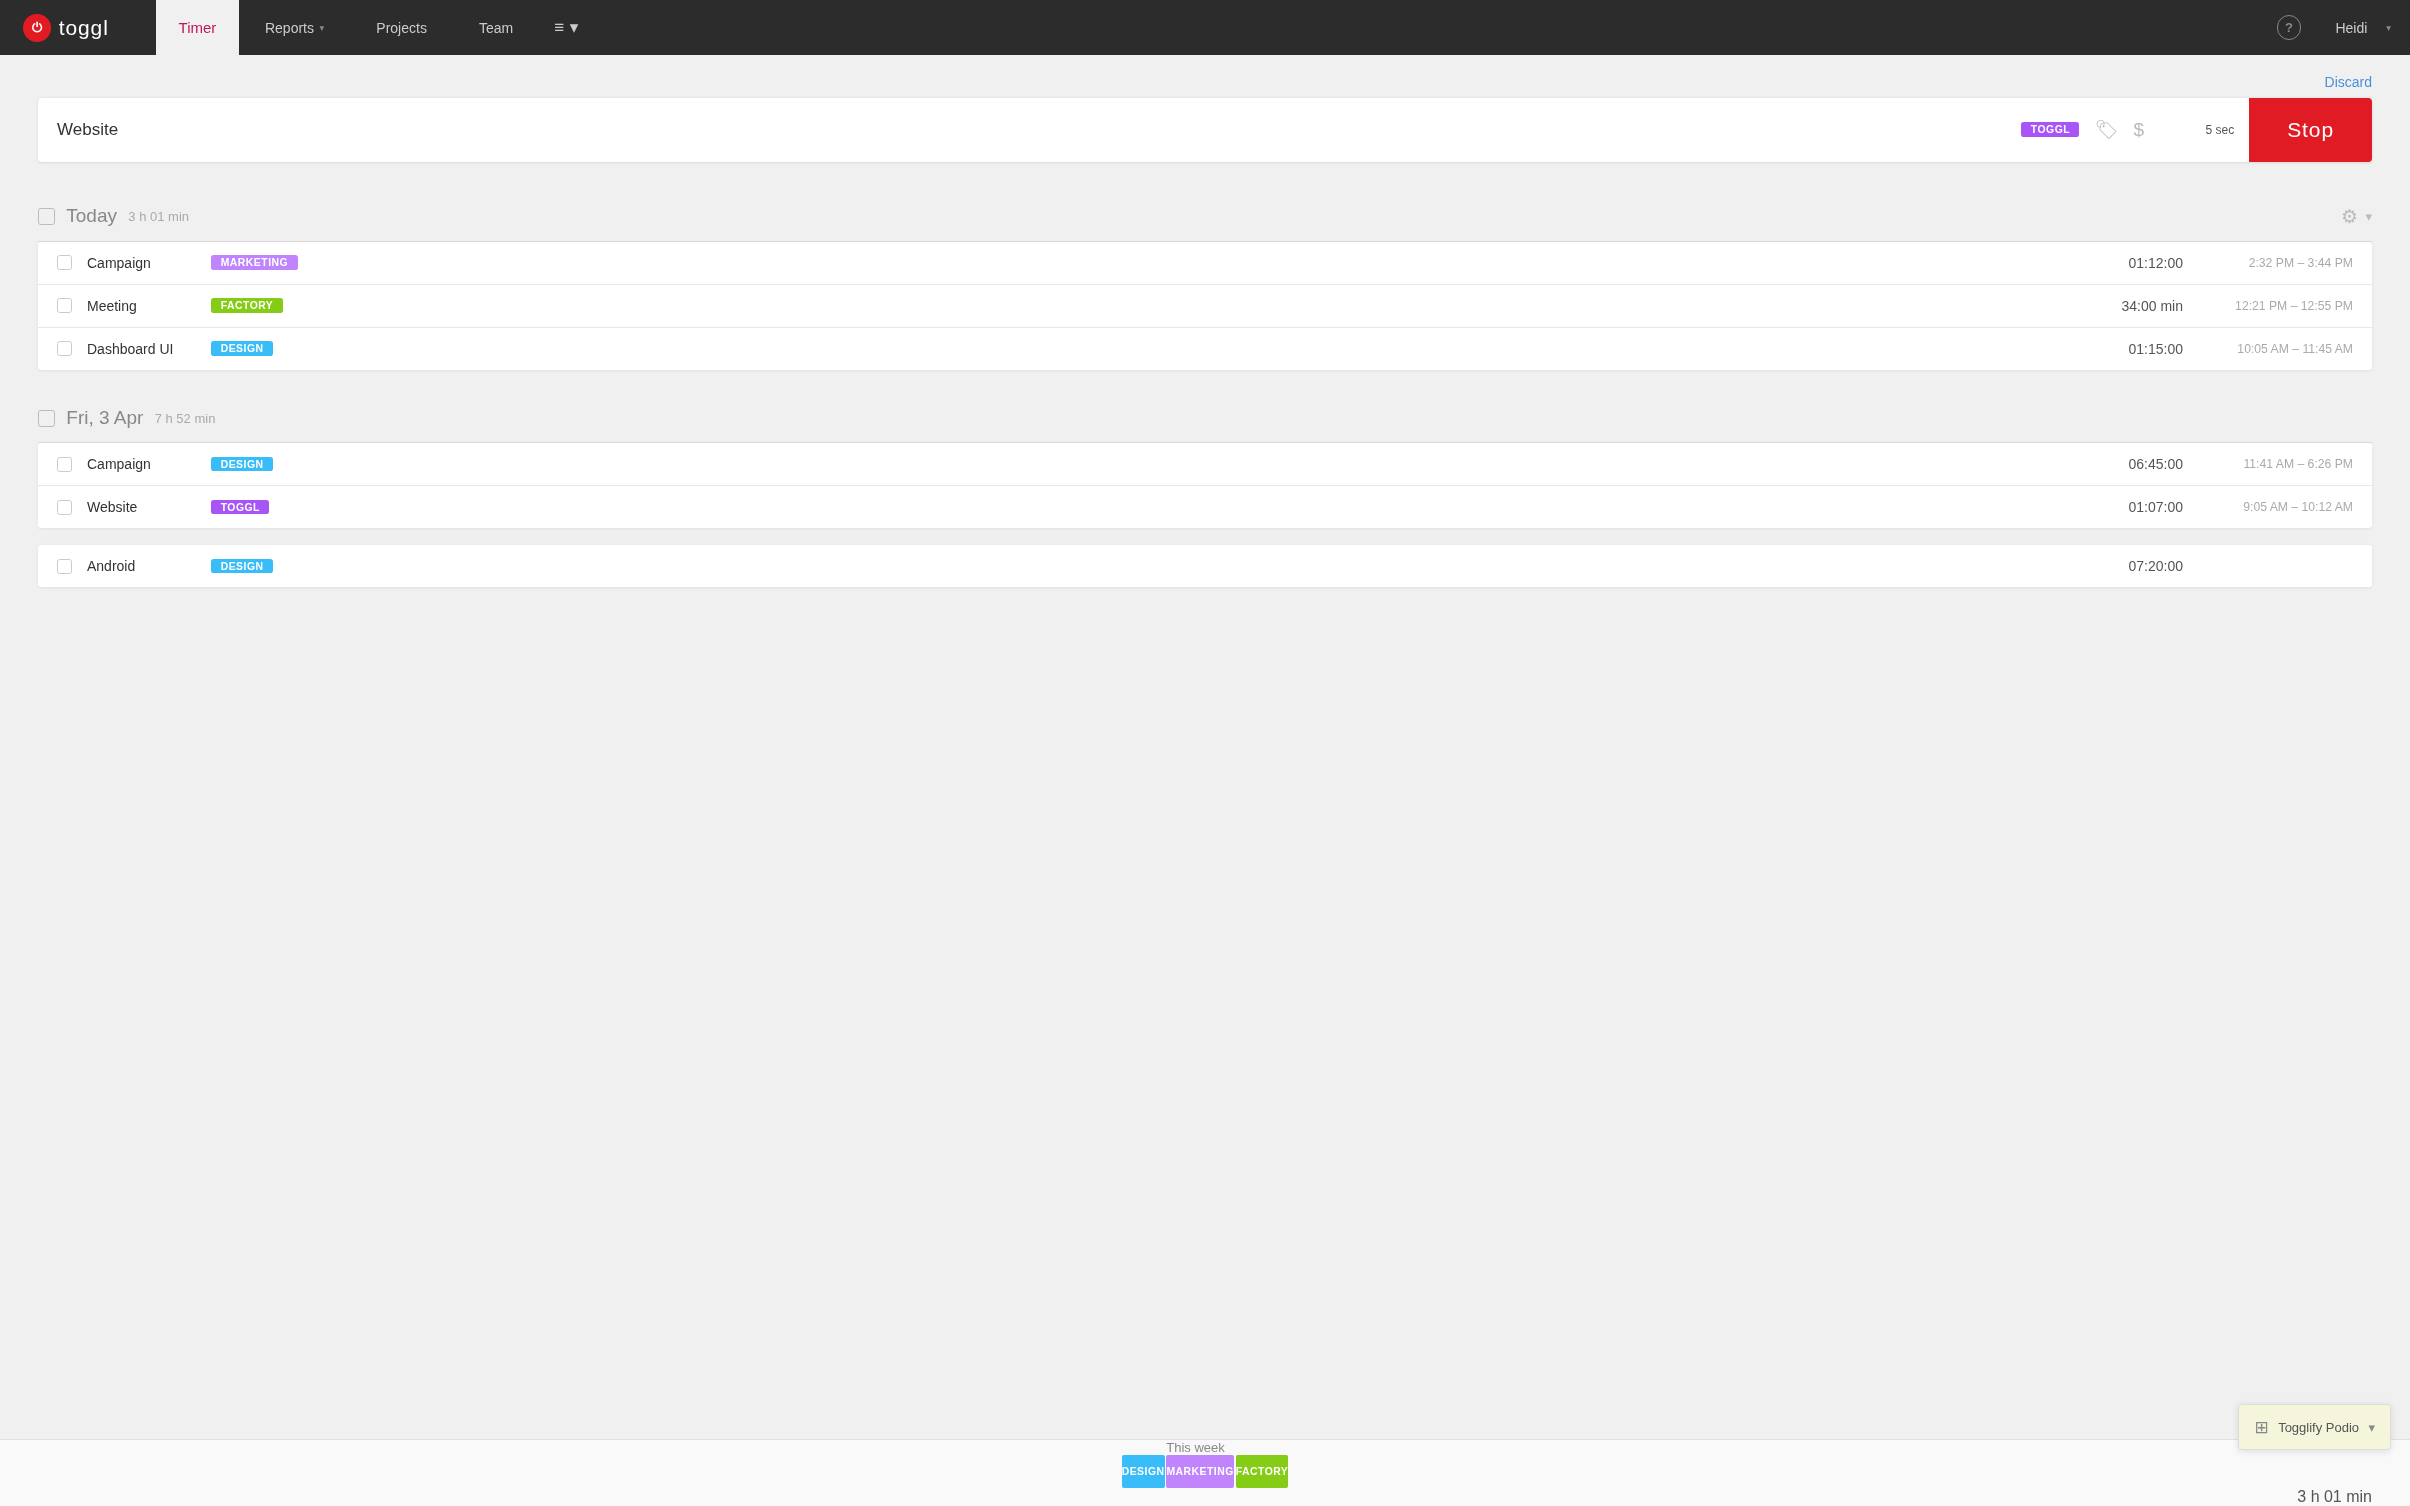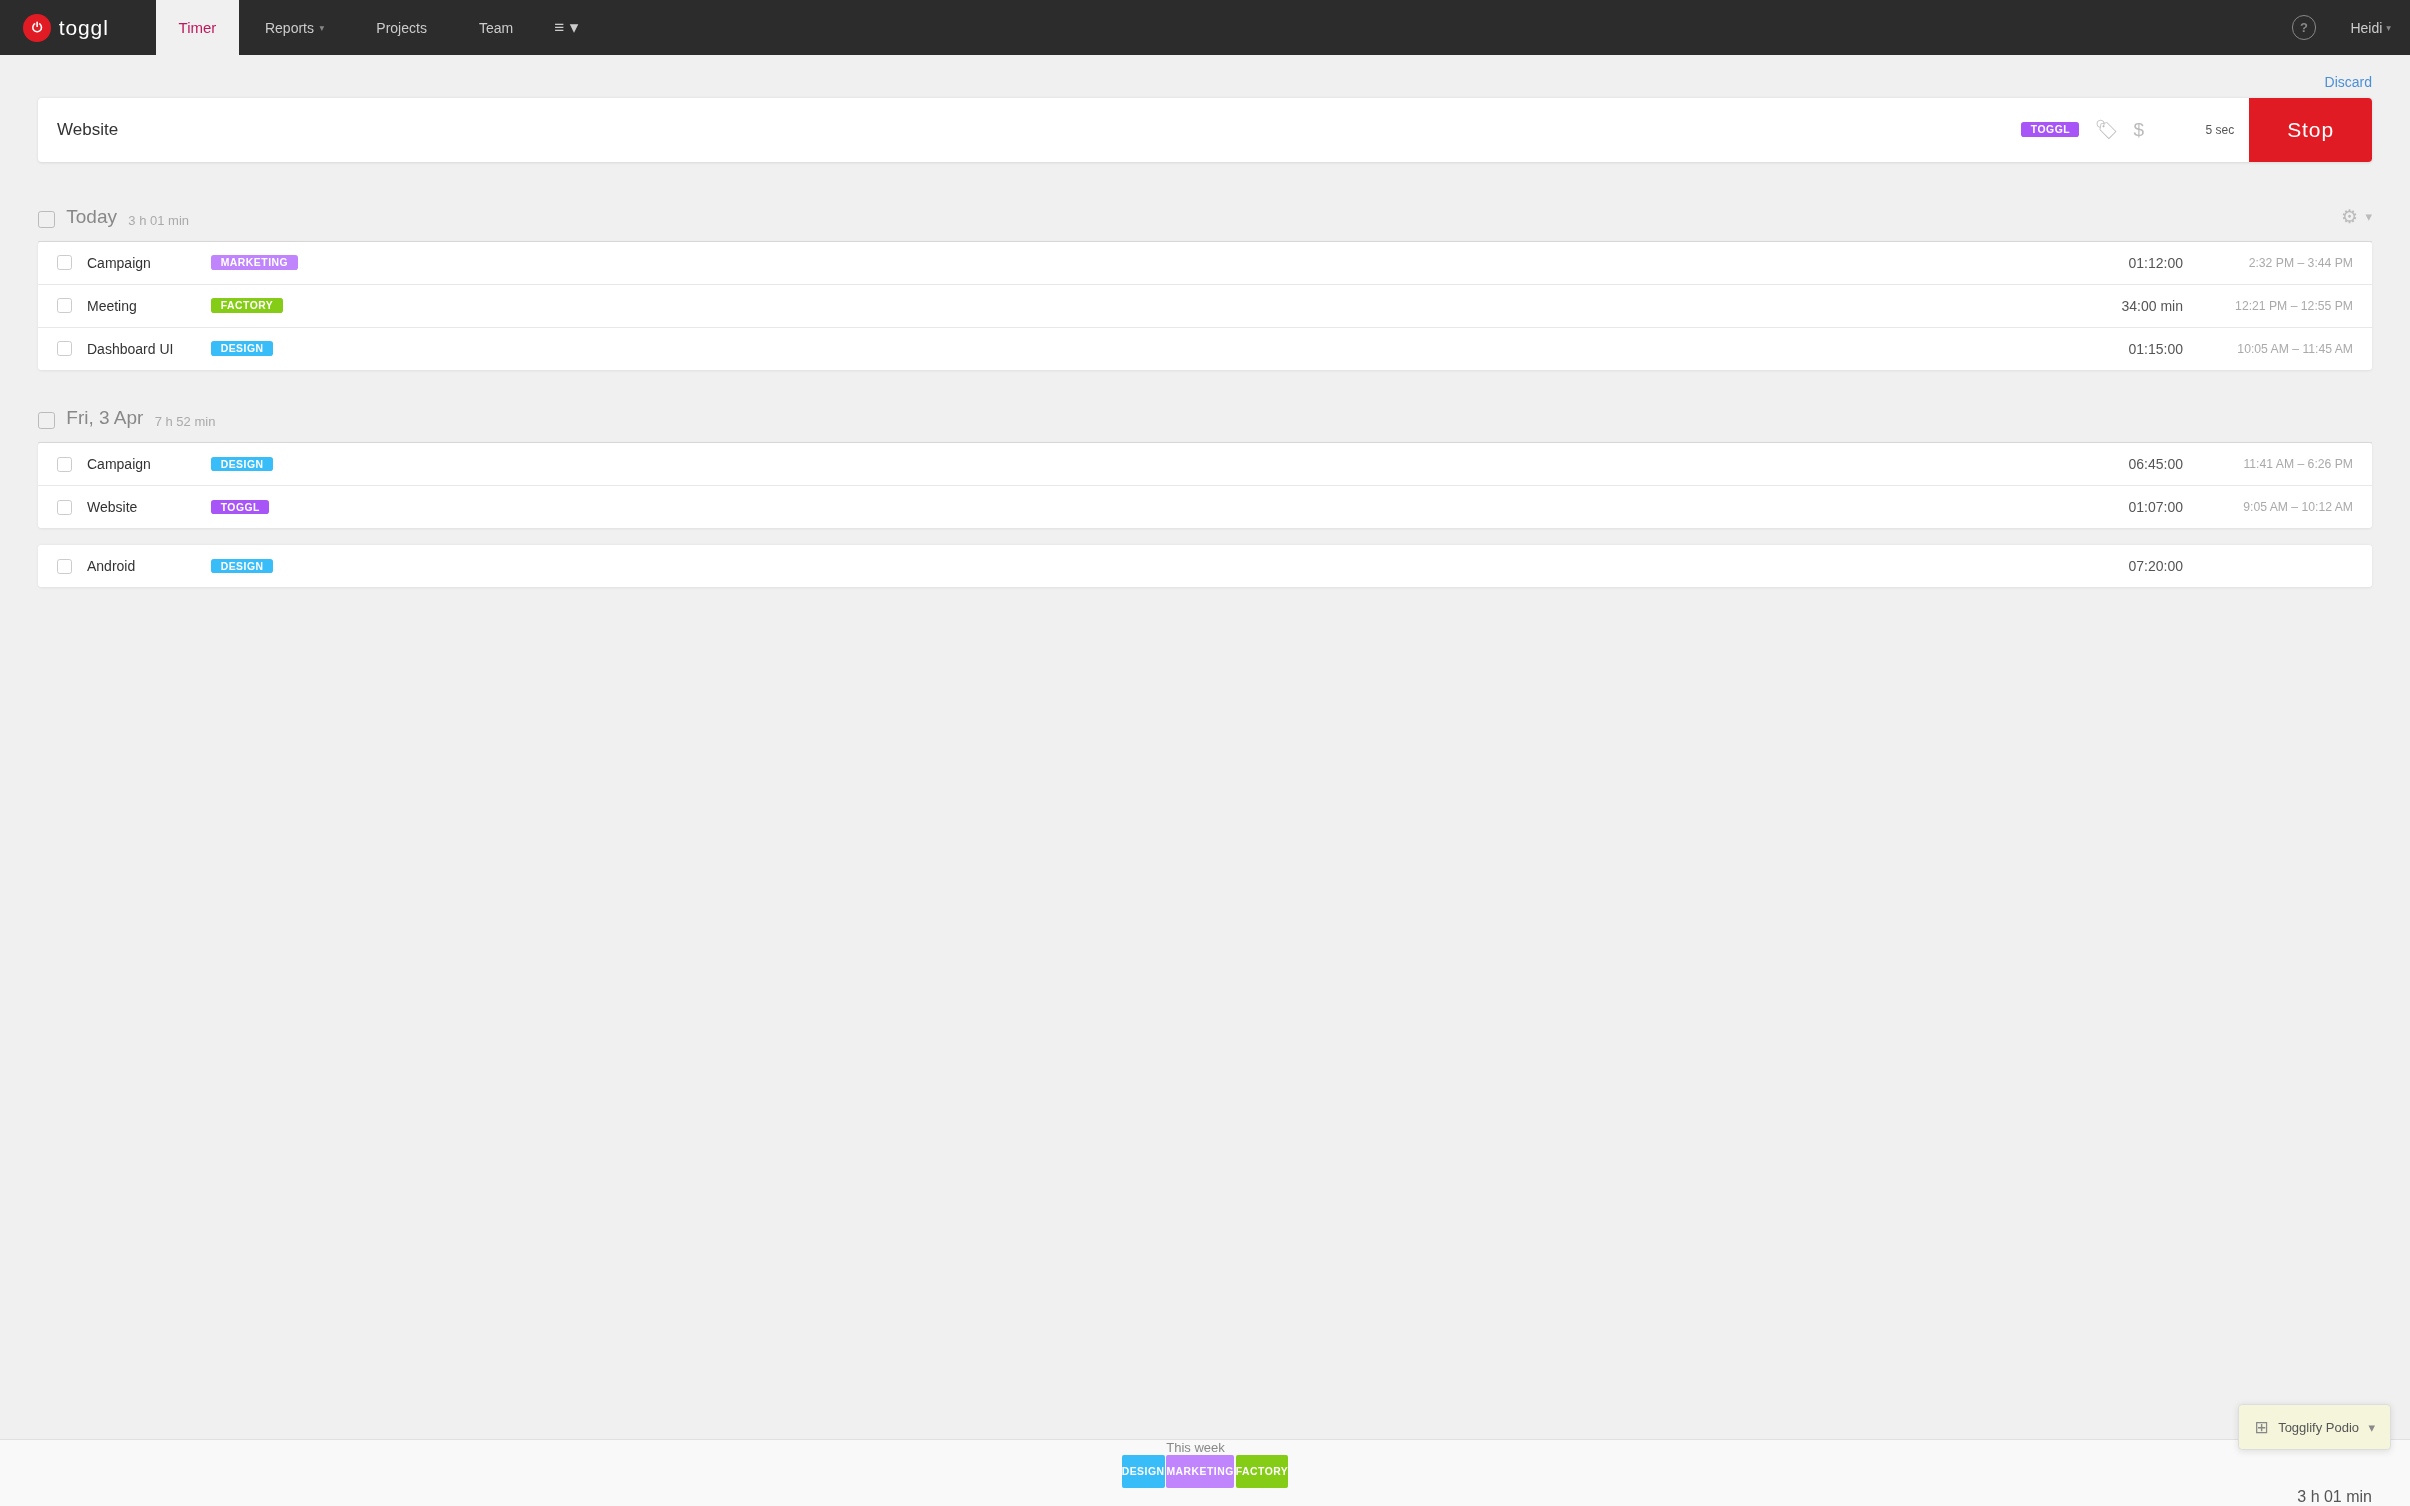--- a/index.html
+++ b/index.html
@@ -106,21 +106,21 @@
       font-size: 13px;
       font-weight: bold;
     }
     .navbar-user {
       color: #ccc;
       font-size: 14px;
       padding: 0 19px;
       height: 37px;
       display: flex;
       align-items: center;
-      gap: 4px;
+      gap: 19px;
       cursor: pointer;
       justify-content: space-between;
     }
     .navbar-user .dropdown-arrow { color: #888; font-size: 9.4px; }
 
     
     .main-content {
       margin-top: 55px;
       padding: 19px 38px;
       background: #f0f0f0;
@@ -289,21 +289,21 @@
     .entries-card {
       background: white;
       border-radius: 3.8px;
       box-shadow: 0 0.9px 2.8px rgba(0,0,0,0.07);
       margin-bottom: 3.8px;
       overflow: hidden;
     }
 
     .section-header-row {
       display: flex;
-      align-items: flex-end;
+      align-items: center;
       padding: 15px 19px 13px 19px;
       border-bottom: 0.9px solid #e8e8e8;
     }
 
     
     .footer-bar {
       position: fixed;
       bottom: 0; left: 0; right: 0;
       background: #f9f9f9;
       border-top: 0.9px solid #e0e0e0;

